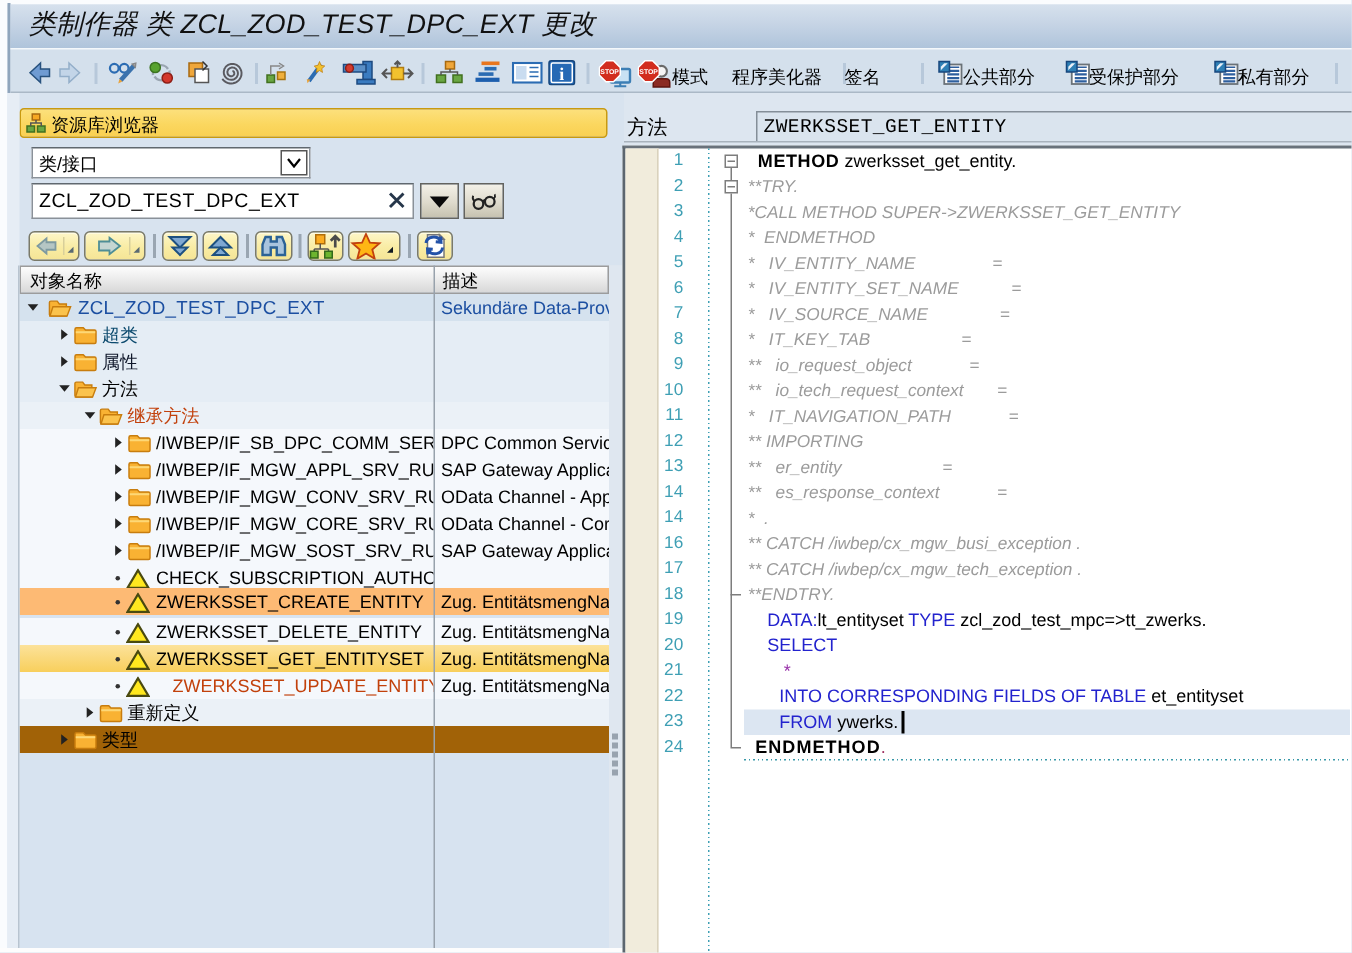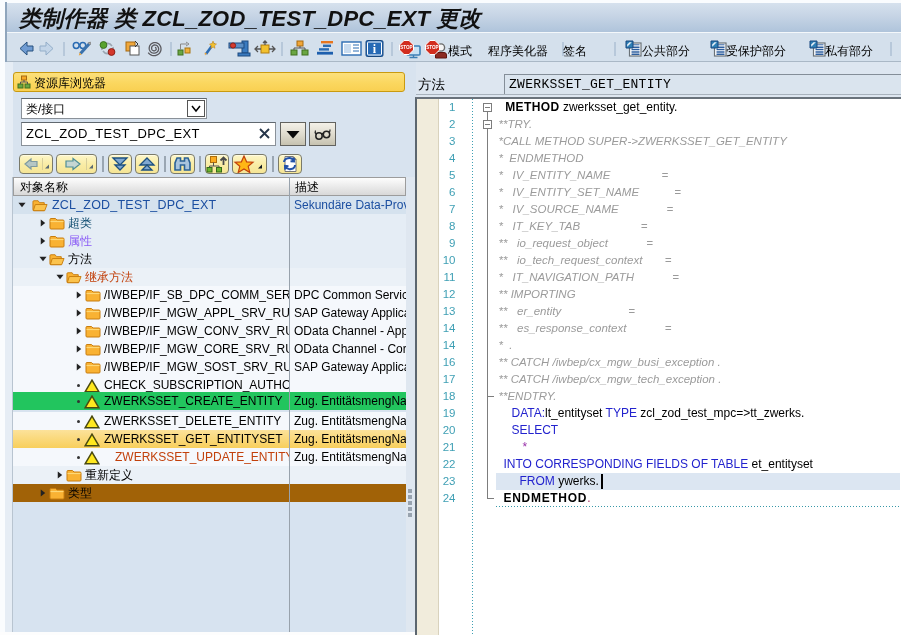--- a/index.html
+++ b/index.html
@@ -1,17 +1,17 @@
 <!DOCTYPE html>
 <html><head><meta charset="utf-8"><style>
 html,body{margin:0;padding:0}
 body{width:901px;height:635px;font-family:"Liberation Sans",sans-serif;background:#d8e3ef;position:relative;overflow:hidden;font-size:12px}
 .abs{position:absolute}
 .titlebar{position:absolute;left:7px;top:3px;width:894px;height:29px;background:linear-gradient(to bottom,#d6e1ed 0%,#c6d4e5 45%,#afc4db 100%)}
-.title-t{position:absolute;left:12px;top:1px;font-size:22px;font-weight:bold;font-style:italic;color:#111;letter-spacing:0.2px}
+.title-t{position:absolute;left:12px;top:1px;font-size:18px;font-weight:normal;font-style:italic;color:#111;letter-spacing:0.2px}
 .toolbar{position:absolute;left:7px;top:32px;width:894px;height:30px;background:#d4e0ec;border-top:1.5px solid #f4f8fb;border-bottom:1px solid #aab8c6;box-sizing:border-box}
 .tsep{position:absolute;top:9px;width:2px;height:14px;background:#b7c8da}
 .ticon{position:absolute;top:7px;width:17px;height:17px}
 .ttext{position:absolute;top:10px;font-size:12px;color:#000}
 .ypanel{position:absolute;left:13px;top:72px;width:392px;height:20px;background:linear-gradient(to bottom,#fce07c 0%,#fbd75f 55%,#f9d052 100%);border:1px solid #c99a10;border-radius:3px;box-sizing:border-box}
 .combo{position:absolute;left:21px;top:98px;width:186px;height:21px;background:#fff;border:1px solid #8a9199;border-top-color:#60686f;box-sizing:border-box}
 .combobtn{position:absolute;right:1px;top:1px;width:18px;height:17px;background:#fff;border:1px solid #555;box-sizing:border-box}
 .inputf{position:absolute;left:21px;top:122px;width:255px;height:24px;background:#fff;border:1px solid #8a9199;border-top-color:#60686f;box-sizing:border-box;font-size:13px;color:#000;line-height:22px;padding-left:4px}
 .greybtn{position:absolute;top:122px;height:24px;background:linear-gradient(to bottom,#f4f1e8 0%,#dedacc 55%,#c6c2b0 100%);border:1px solid #63635f;box-sizing:border-box}
 .navbtn{position:absolute;top:154px;height:20px;background:linear-gradient(to bottom,#fdf6c8 0%,#f9ecA4 55%,#f5e596 100%);border:1px solid #7a7a6a;border-radius:4px;box-sizing:border-box;box-shadow:inset 0 1px 0 #fffbe0}
@@ -269,21 +269,21 @@
   </div>
 <div class="trow" style="top:232px;background:#e5edf5">
     <div class="tname">
       <svg class="arr" style="left:26px" width="7" height="9" viewBox="0 0 7 9">
         <path d="M1 0.5 L6 4.5 L1 8.5 Z" fill="#222"></path>
       </svg>
       <svg class="tico" style="left:36px" width="16" height="14" viewBox="0 0 16 14">
         <path d="M1 3.5 L1 12 Q1 13 2 13 L14 13 Q15 13 15 12 L15 5 Q15 4 14 4 L8 4 L6.5 2.5 L2 2.5 Q1 2.5 1 3.5 Z" fill="#f9b233" stroke="#c87d0e" stroke-width="1"></path>
         <path d="M1.5 5.5 L14.5 5.5" stroke="#fdd877" stroke-width="1.2"></path>
       </svg>
-      <span class="ttx" style="left:55px;color:#8b5cf6">属性</span>
+      <span class="ttx" style="left:55px;color:#0f172a">属性</span>
     </div>
   </div>
 <div class="trow" style="top:250px;background:#e5edf5">
     <div class="tname">
       <svg class="arr" style="left:26px" width="9" height="8" viewBox="0 0 9 8">
         <path d="M0.5 1.5 L8.5 1.5 L4.5 6.5 Z" fill="#222"></path>
       </svg>
       <svg class="tico" style="left:36px" width="17" height="14" viewBox="0 0 17 14">
         <path d="M1 4 L1 12 Q1 13 2 13 L13 13 L13 4.5 L8 4.5 L6.5 2.5 L2 2.5 Q1 2.5 1 3.5 Z" fill="#f9b233" stroke="#c87d0e" stroke-width="1"></path>
         <path d="M3.5 6.5 L16 6.5 L13.5 13 L1.4 13 Z" fill="#fbc34d" stroke="#c87d0e" stroke-width="1"></path>
@@ -380,21 +380,21 @@
   </div>
 <div class="trow" style="top:376px;background:#f5f8fc">
     <div class="tname">
       <div style="position:absolute;left:64px;top:8px;width:3px;height:3px;background:#333;border-radius:50%"></div>
       <svg class="tico" style="left:71px;top:3px" width="15" height="13" viewBox="0 0 15 13">
         <path d="M7.5 1 L14 12 L1 12 Z" fill="#ffe81f" stroke="#4a4a10" stroke-width="1.4"></path>
       </svg>
       <span class="ttx" style="left:91px;color:#000">CHECK_SUBSCRIPTION_AUTHORI</span>
     </div>
   </div>
-<div class="trow" style="top:392px;background:#22c55e">
+<div class="trow" style="top:392px;background:#fdba74">
     <div class="tname">
       <div style="position:absolute;left:64px;top:8px;width:3px;height:3px;background:#333;border-radius:50%"></div>
       <svg class="tico" style="left:71px;top:3px" width="15" height="13" viewBox="0 0 15 13">
         <path d="M7.5 1 L14 12 L1 12 Z" fill="#ffe81f" stroke="#4a4a10" stroke-width="1.4"></path>
       </svg>
       <span class="ttx" style="left:91px;color:#000">ZWERKSSET_CREATE_ENTITY</span>
     </div>
     <div class="tdesc">
       <span class="ttx" style="left:0;color:#000">Zug. EntitätsmengNa</span>
     </div>
@@ -520,21 +520,21 @@
 <div class="ct" style="left:82px;top:272px"><span class="cmt">** CATCH /iwbep/cx_mgw_tech_exception .</span></div>
 <div class="lnum" style="left:0;top:289px;line-height:17px">18</div>
 <div class="ct" style="left:82px;top:289px"><span class="cmt">**ENDTRY.</span></div>
 <div class="lnum" style="left:0;top:306px;line-height:17px">19</div>
 <div class="ct" style="left:95px;top:306px"><span class="kw">DATA:</span>lt_entityset <span class="kw">TYPE</span> zcl_zod_test_mpc=&gt;tt_zwerks.</div>
 <div class="lnum" style="left:0;top:323px;line-height:17px">20</div>
 <div class="ct" style="left:95px;top:323px"><span class="kw">SELECT</span></div>
 <div class="lnum" style="left:0;top:340px;line-height:17px">21</div>
 <div class="ct" style="left:106px;top:340px"><span class="star">*</span></div>
 <div class="lnum" style="left:0;top:357px;line-height:17px">22</div>
-<div class="ct" style="left:87px;top:357px"><span class="kw">INTO CORRESPONDING FIELDS OF TABLE</span> et_entityset</div>
+<div class="ct" style="left:103px;top:357px"><span class="kw">INTO CORRESPONDING FIELDS OF TABLE</span> et_entityset</div>
 <div class="lnum" style="left:0;top:374px;line-height:17px">23</div>
 <div class="ct" style="left:103px;top:374px"><span class="kw">FROM</span> ywerks.</div>
 <div class="lnum" style="left:0;top:391px;line-height:17px">24</div>
 <div class="ct" style="left:87px;top:391px"><b style="letter-spacing:0.7px">ENDMETHOD</b><span style="color:#a03060">.</span></div>
 <div class="fbox" style="left:66px;top:4px"></div>
 <div class="fbox" style="left:66px;top:21px"></div>
 <div style="position:absolute;left:70px;top:13px;width:1px;height:8px;background:#7d7d7d"></div>
 <div style="position:absolute;left:70px;top:30px;width:1px;height:369px;background:#7d7d7d"></div>
 <div style="position:absolute;left:70px;top:297px;width:7px;height:1px;background:#7d7d7d"></div>
 <div style="position:absolute;left:70px;top:399px;width:7px;height:1px;background:#7d7d7d"></div>

